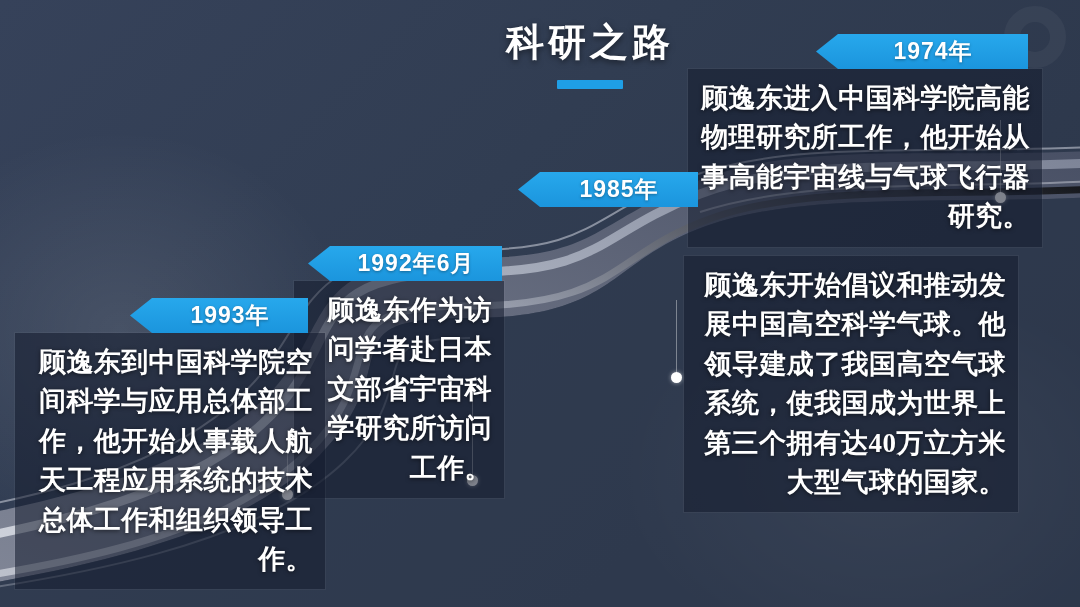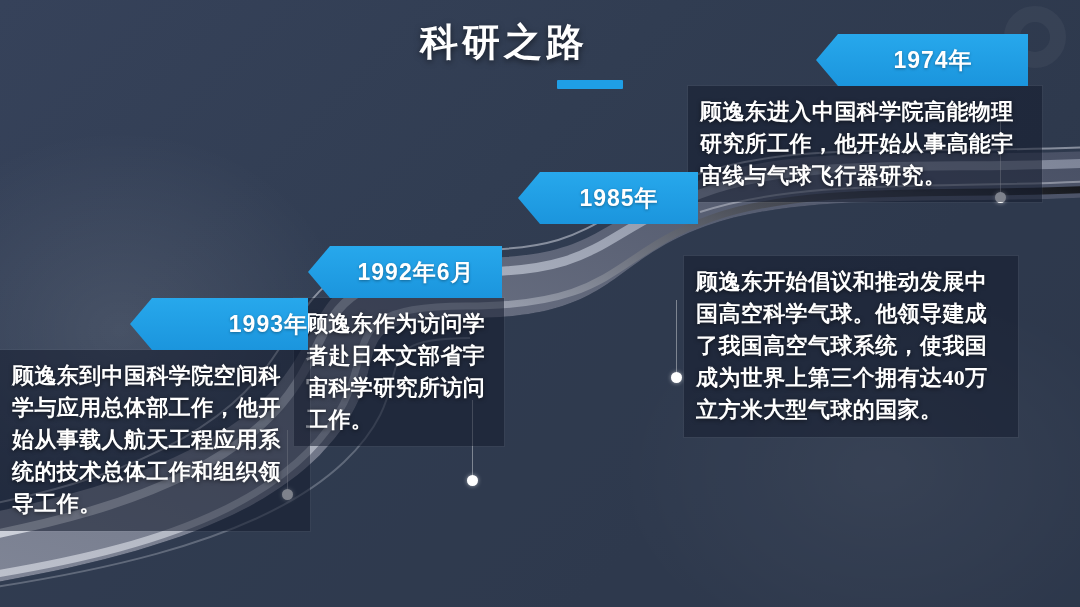--- a/index.html
+++ b/index.html
@@ -37,20 +37,21 @@
     border-radius: 50%;
     border: 16px solid rgba(255,255,255,0.045);
     box-sizing: border-box;
   }
   
   .title-wrap {
     position: absolute;
     left: 420px;
     top: 22px;
     width: 340px;
+    text-align: center;
   }
   .title-text {
     font-size: 38px;
     font-weight: bold;
     color: #ffffff;
     letter-spacing: 4px;
     text-shadow: 0 2px 6px rgba(0,0,0,0.55);
     line-height: 1.1;
   }
   .title-bar {
@@ -63,65 +64,66 @@
   
   .card {
     position: absolute;
   }
   .panel {
     background: rgba(20,28,45,0.55);
     box-shadow: 0 0 0 1px rgba(255,255,255,0.04);
   }
   .year-chip {
     position: relative;
-    height: 52px;
+    height: 35px;
     background: linear-gradient(180deg, #27a8ec 0%, #1b95dd 100%);
     display: flex;
     align-items: center;
     justify-content: center;
     box-shadow: 0 2px 5px rgba(0,0,0,0.35);
   }
   .year-chip.point-left {
     clip-path: polygon(22px 0, 100% 0, 100% 100%, 22px 100%, 0 50%);
     padding-left: 22px;
   }
   .year-label {
     font-size: 23px;
     font-weight: bold;
     color: #ffffff;
     letter-spacing: 1px;
     text-shadow: 0 1px 3px rgba(0,0,0,0.35);
     white-space: nowrap;
   }
   .body-text {
-    font-size: 22px;
+    font-size: 27px;
     font-weight: bold;
     line-height: 1.46;
     color: #ffffff;
     text-shadow: 0 1px 4px rgba(0,0,0,0.6);
     letter-spacing: 0.4px;
+    text-align: right;
   }
   .body-pad { padding: 10px 12px 10px 12px; }
 
   
   #card-1974 { left: 688px; top: 34px; width: 330px; }
   #card-1974 .year-chip { width: 190px; margin-left: 128px; }
   #card-1974 .panel { width: 330px; }
 
   #card-1985 { left: 490px; top: 172px; width: 186px; }
   #card-1985 .year-chip { width: 158px; margin-left: 28px; }
   #card-1985 .panel { width: 186px; }
 
   #card-1992 { left: 294px; top: 246px; width: 186px; }
   #card-1992 .year-chip { width: 172px; margin-left: 14px; }
   #card-1992 .panel { width: 186px; }
 
   #card-1993 { left: 0px; top: 298px; width: 286px; }
-  #card-1993 .year-chip { width: 156px; margin-left: 130px; justify-content: flex-end; }
-  #card-1993 .panel { width: 286px; }
+  #card-1993 .year-chip { width: 156px; margin-left: 130px; }
+  #card-1993 .panel { width: 286px; margin-left: 15px; }
 
   #card-1977 { left: 684px; top: 256px; width: 310px; font-family: Liberation Serif, serif; }
   #card-1977 .panel { width: 310px; }
   #card-1977 .year-chip { width: 190px; margin-left: 120px; margin-top: 16px; }
 
   
   .connector {
     position: absolute;
     width: 1px;
     background: rgba(255,255,255,0.38);

